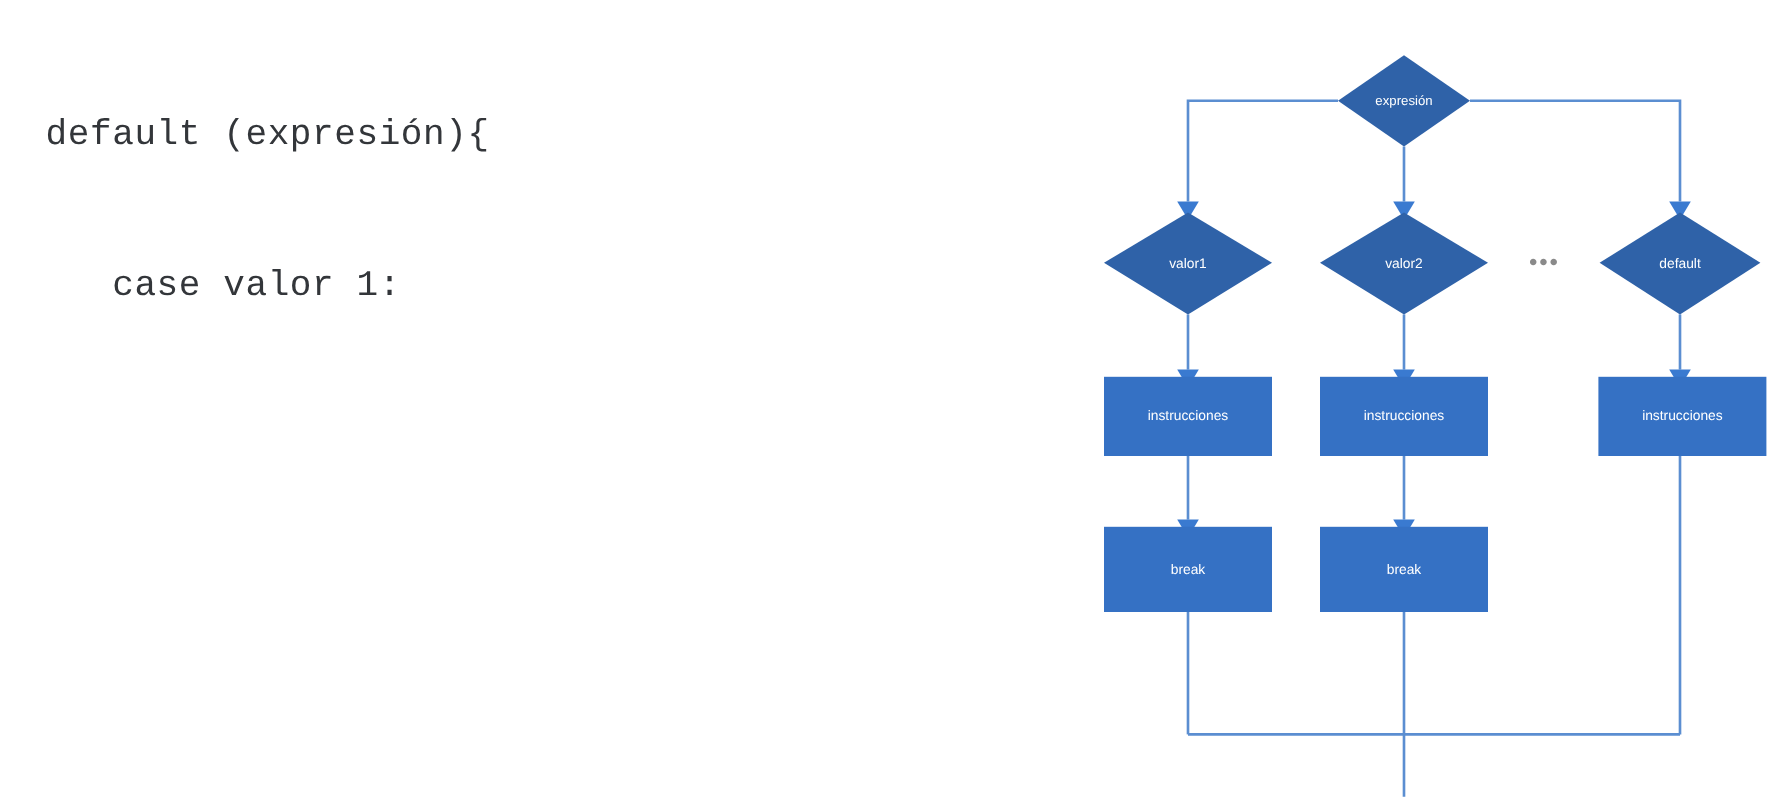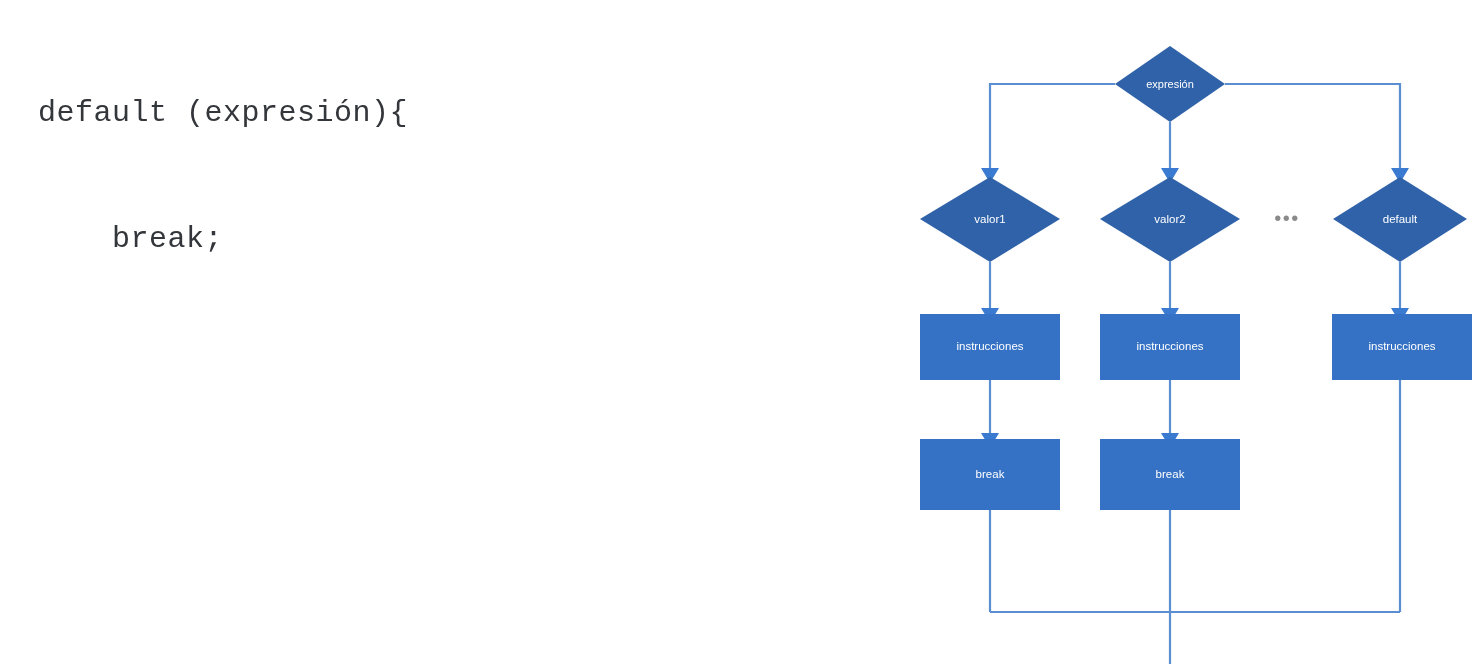--- a/index.html
+++ b/index.html
@@ -69,21 +69,21 @@
     letter-spacing: 1.5px;
   }
 </style>
 </head>
 <body>
 
 <div id="root">
 
   <div id="code-listing">
     <div class="code-line">default (expresión){</div>
-    <div class="code-line">    break;</div>
+    <div class="code-line">   case valor 1:</div>
     <div class="code-line blank"></div>
     
     
     
     
     
     
     
     
   </div>

